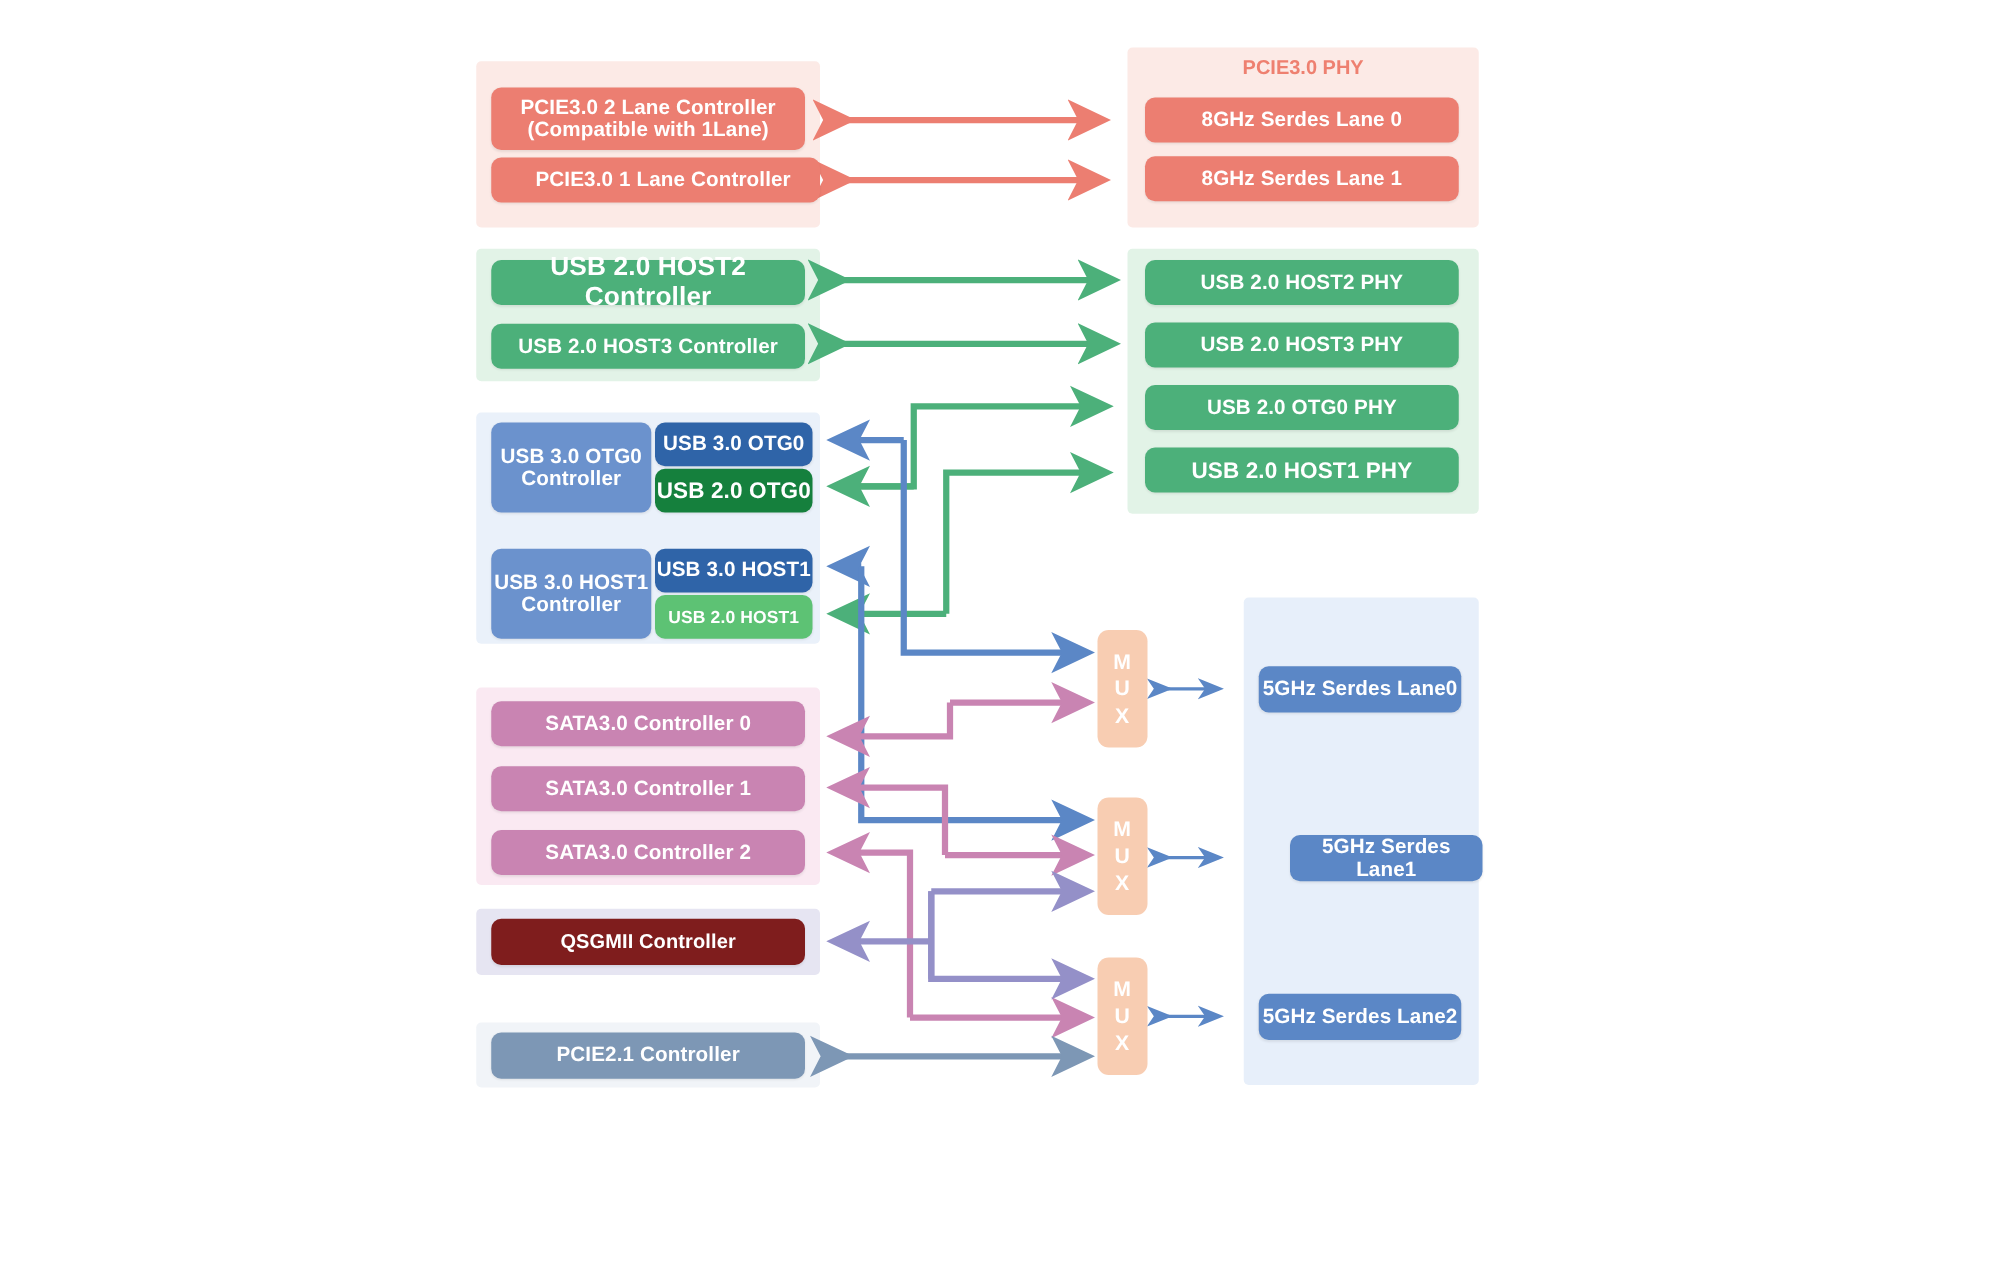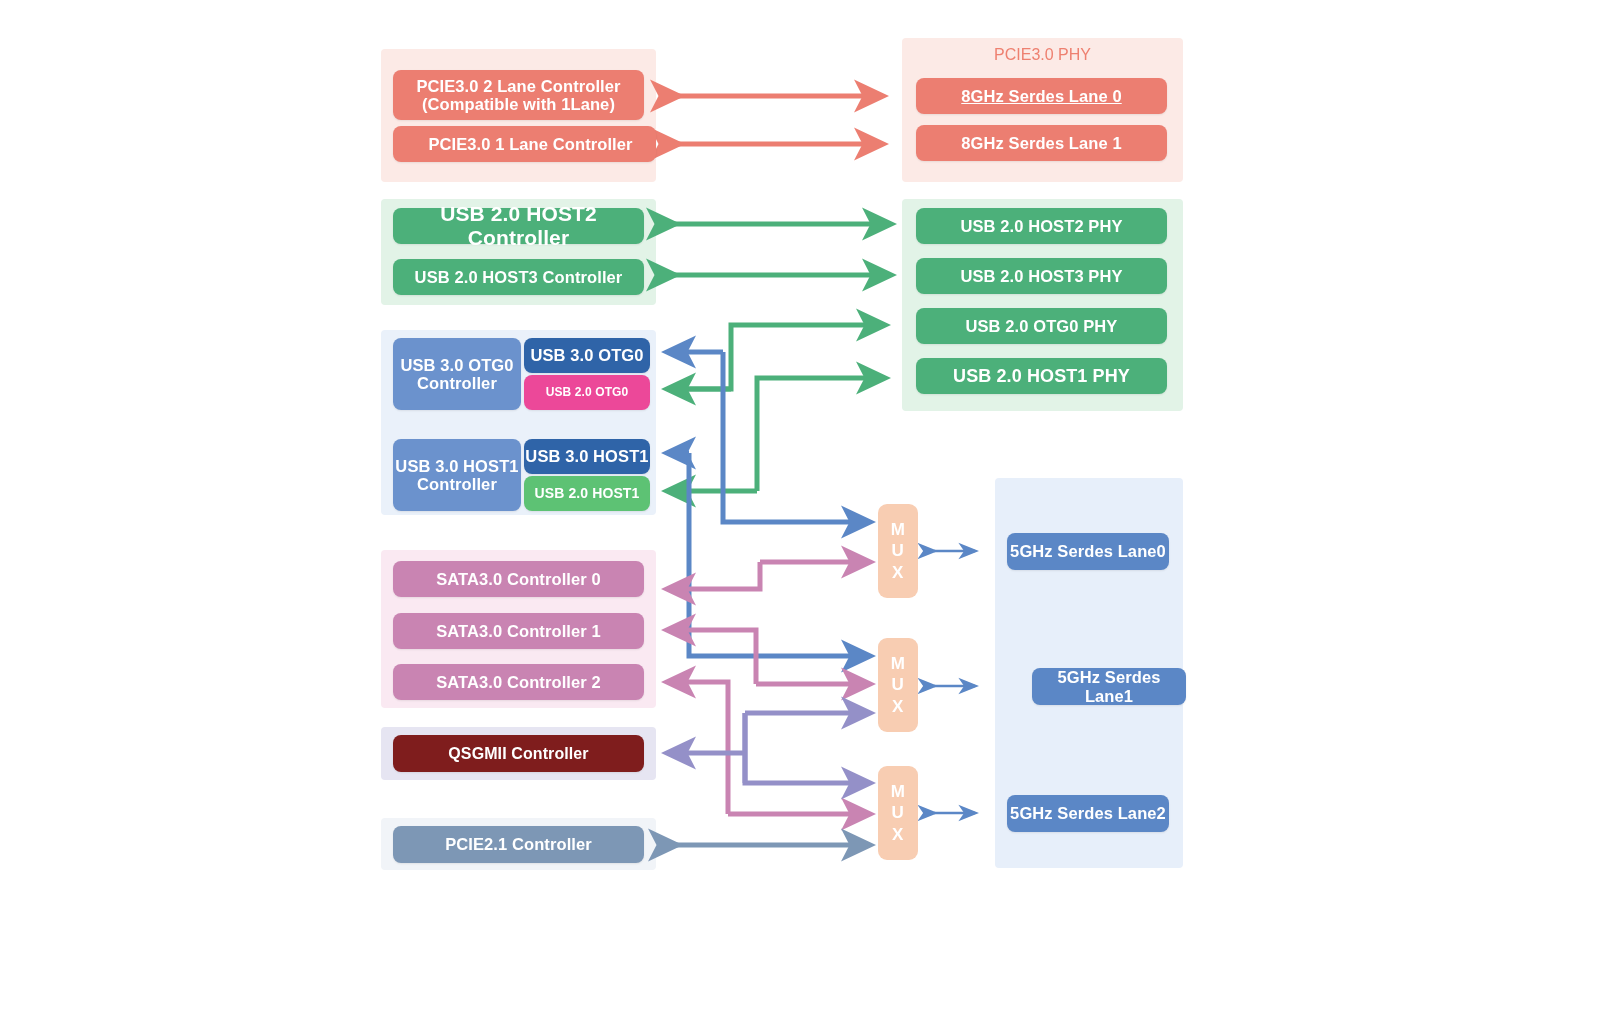--- a/index.html
+++ b/index.html
@@ -3,21 +3,21 @@
 <meta charset="utf-8">
 <style>
   html,body{margin:0;padding:0;background:#ffffff;}
   body{width:1604px;height:1028px;overflow:hidden;font-family:"Liberation Sans",sans-serif;}
   #stage{position:relative;width:1604px;height:1028px;background:#fff;}
 
   .group{position:absolute;border-radius:4px;}
   .blk{position:absolute;border-radius:8px;display:flex;align-items:center;justify-content:center;
        text-align:center;color:#fff;font-weight:700;line-height:1.12;letter-spacing:.1px;
        box-shadow:0 1px 2px rgba(0,0,0,.08);}
-  .grp-title{position:absolute;text-align:center;font-weight:400;}
+  .grp-title{position:absolute;text-align:center;font-weight:700;}
 
   svg.wires{position:absolute;left:0;top:0;width:1604px;height:1028px;pointer-events:none;}
 
   .mux{position:absolute;border-radius:9px;display:flex;flex-direction:column;align-items:center;
        justify-content:center;color:#fff;font-weight:700;font-size:17px;line-height:1.24;letter-spacing:.5px;}
   .mux span{display:block;}
 </style>
 </head>
 <body>
 
@@ -133,37 +133,37 @@
     </g>
   </svg>
 
   <div class="blk" style="left:393px;top:70px;width:251px;height:50px;background:#ec7e71;font-size:16.5px;flex-direction:column;">
     <span>PCIE3.0  2 Lane Controller</span>
     <span>(Compatible with 1Lane)</span>
   </div>
   <div class="blk" style="left:393px;top:126px;width:251px;height:36px;background:#ec7e71;font-size:16.5px;padding-left:12px;">PCIE3.0  1 Lane Controller</div>
 
   <div class="grp-title" style="left:902px;top:46px;width:281px;color:#ee8070;font-size:16px;">PCIE3.0 PHY</div>
-  <div class="blk" style="left:916px;top:78px;width:251px;height:36px;background:#ec7e71;font-size:16.5px;text-decoration:underline;">8GHz Serdes Lane 0</div>
+  <div class="blk" style="left:916px;top:78px;width:251px;height:36px;background:#ec7e71;font-size:16.5px;">8GHz Serdes Lane 0</div>
   <div class="blk" style="left:916px;top:125px;width:251px;height:36px;background:#ec7e71;font-size:16.5px;">8GHz Serdes Lane 1</div>
 
   <div class="blk" style="left:393px;top:208px;width:251px;height:36px;background:#4cb07a;font-size:21px;">USB 2.0 HOST2 Controller</div>
   <div class="blk" style="left:393px;top:259px;width:251px;height:36px;background:#4cb07a;font-size:16.5px;">USB 2.0 HOST3 Controller</div>
 
   <div class="blk" style="left:916px;top:208px;width:251px;height:36px;background:#4cb07a;font-size:16.5px;">USB 2.0  HOST2  PHY</div>
   <div class="blk" style="left:916px;top:258px;width:251px;height:36px;background:#4cb07a;font-size:16.5px;">USB 2.0  HOST3  PHY</div>
   <div class="blk" style="left:916px;top:308px;width:251px;height:36px;background:#4cb07a;font-size:16.5px;">USB 2.0  OTG0  PHY</div>
   <div class="blk" style="left:916px;top:358px;width:251px;height:36px;background:#4cb07a;font-size:18px;">USB 2.0  HOST1  PHY</div>
 
   <div class="blk" style="left:393px;top:338px;width:128px;height:72px;background:#6b92cd;font-size:16.5px;flex-direction:column;">
     <span>USB 3.0 OTG0</span>
     <span>Controller</span>
   </div>
   <div class="blk" style="left:524px;top:338px;width:126px;height:35px;background:#2f64a8;font-size:16.5px;">USB 3.0 OTG0</div>
-  <div class="blk" style="left:524px;top:375px;width:126px;height:35px;background:#ec4899;font-size:12px;">USB 2.0 OTG0</div>
+  <div class="blk" style="left:524px;top:375px;width:126px;height:35px;background:#15803d;font-size:18px;">USB 2.0 OTG0</div>
 
   <div class="blk" style="left:393px;top:439px;width:128px;height:72px;background:#6b92cd;font-size:16.5px;flex-direction:column;">
     <span>USB 3.0 HOST1</span>
     <span>Controller</span>
   </div>
   <div class="blk" style="left:524px;top:439px;width:126px;height:35px;background:#2f64a8;font-size:16.5px;">USB 3.0 HOST1</div>
   <div class="blk" style="left:524px;top:476px;width:126px;height:35px;background:#5dc274;font-size:14px;">USB 2.0 HOST1</div>
 
   <div class="blk" style="left:393px;top:561px;width:251px;height:36px;background:#c984b2;font-size:16.5px;">SATA3.0 Controller 0</div>
   <div class="blk" style="left:393px;top:613px;width:251px;height:36px;background:#c984b2;font-size:16.5px;">SATA3.0 Controller 1</div>

